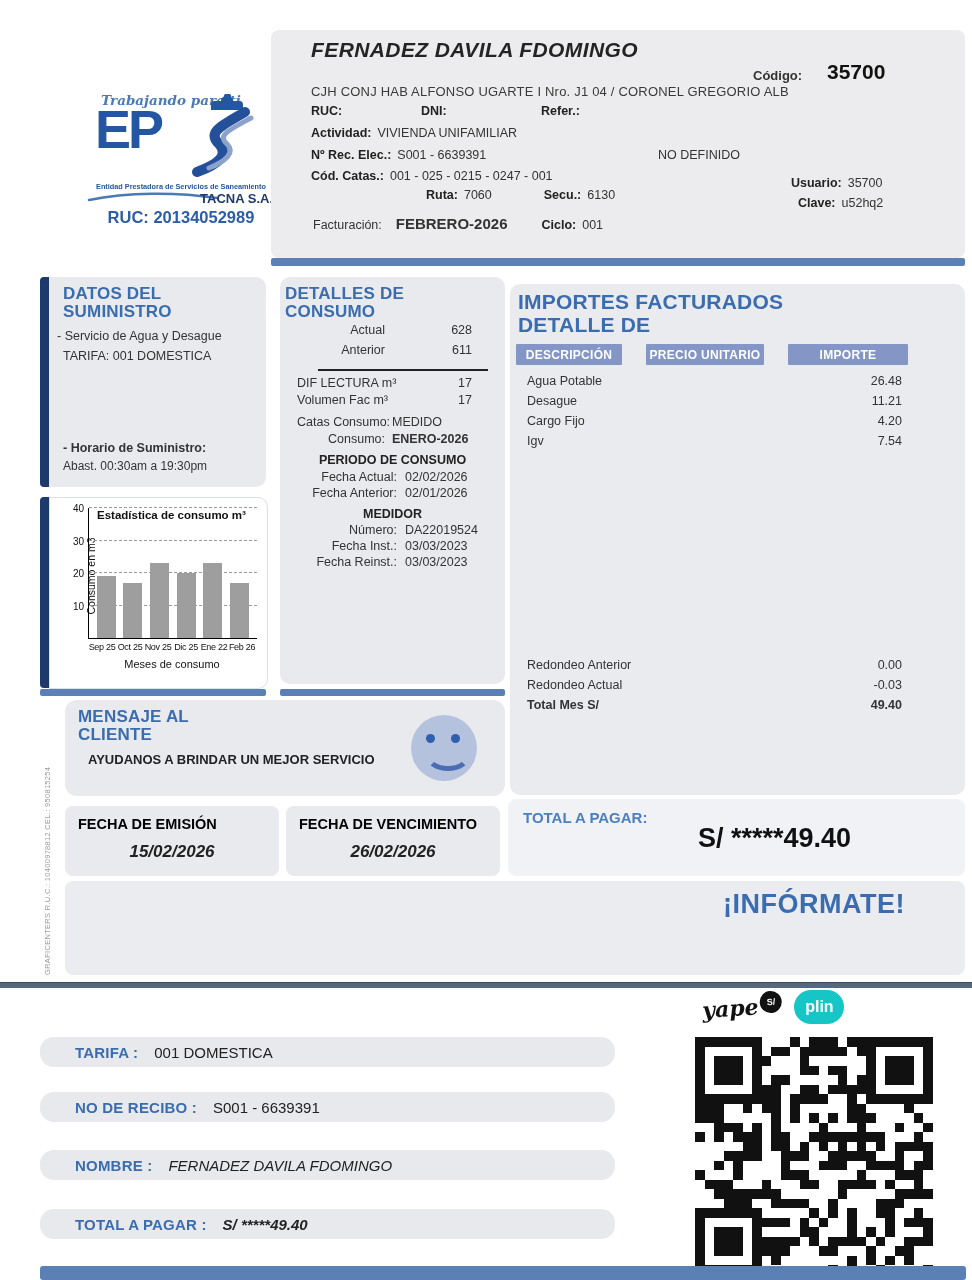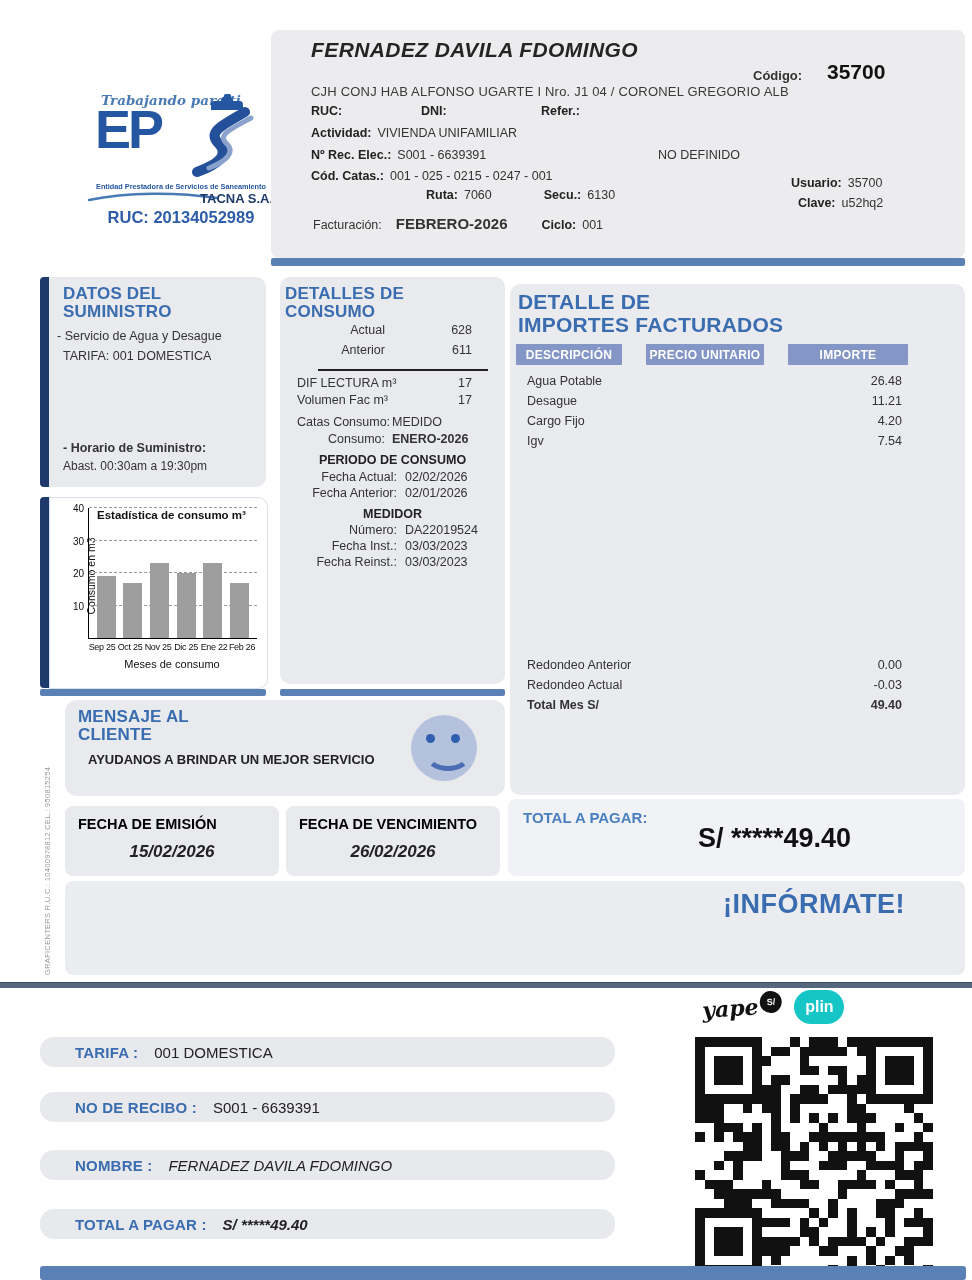--- a/index.html
+++ b/index.html
@@ -254,22 +254,22 @@
     <div class="cval" style="left:125px;top:246px;">DA22019524</div>
     <div class="clab rj" style="left:17px;top:262px;width:100px;">Fecha Inst.:</div>
     <div class="cval" style="left:125px;top:262px;">03/03/2023</div>
     <div class="clab rj" style="left:17px;top:278px;width:100px;">Fecha Reinst.:</div>
     <div class="cval" style="left:125px;top:278px;">03/03/2023</div>
   </div>
   <div class="bluebar" style="left:280px;top:689px;width:225px;"></div>
 
   <div class="panel" style="left:510px;top:284px;width:455px;height:511px;background:#eaebef;">
     <div class="ptitle" style="position:absolute;left:8px;top:6px;font-size:21px;line-height:23px;">
+      <div>IMPORTES FACTURADOS</div>
       <div>DETALLE DE</div>
-      <div>IMPORTES FACTURADOS</div>
     </div>
     <div class="thcell" style="left:6px;top:60px;width:106px;">DESCRIPCIÓN</div>
     <div class="thcell" style="left:136px;top:60px;width:118px;">PRECIO UNITARIO</div>
     <div class="thcell" style="left:278px;top:60px;width:120px;">IMPORTE</div>
 
     <div class="irow-desc" style="top:90px;">Agua Potable</div>
     <div class="irow-val" style="left:272px;top:90px;">26.48</div>
     <div class="irow-desc" style="top:110px;">Desague</div>
     <div class="irow-val" style="left:272px;top:110px;">11.21</div>
     <div class="irow-desc" style="top:130px;">Cargo Fijo</div>

